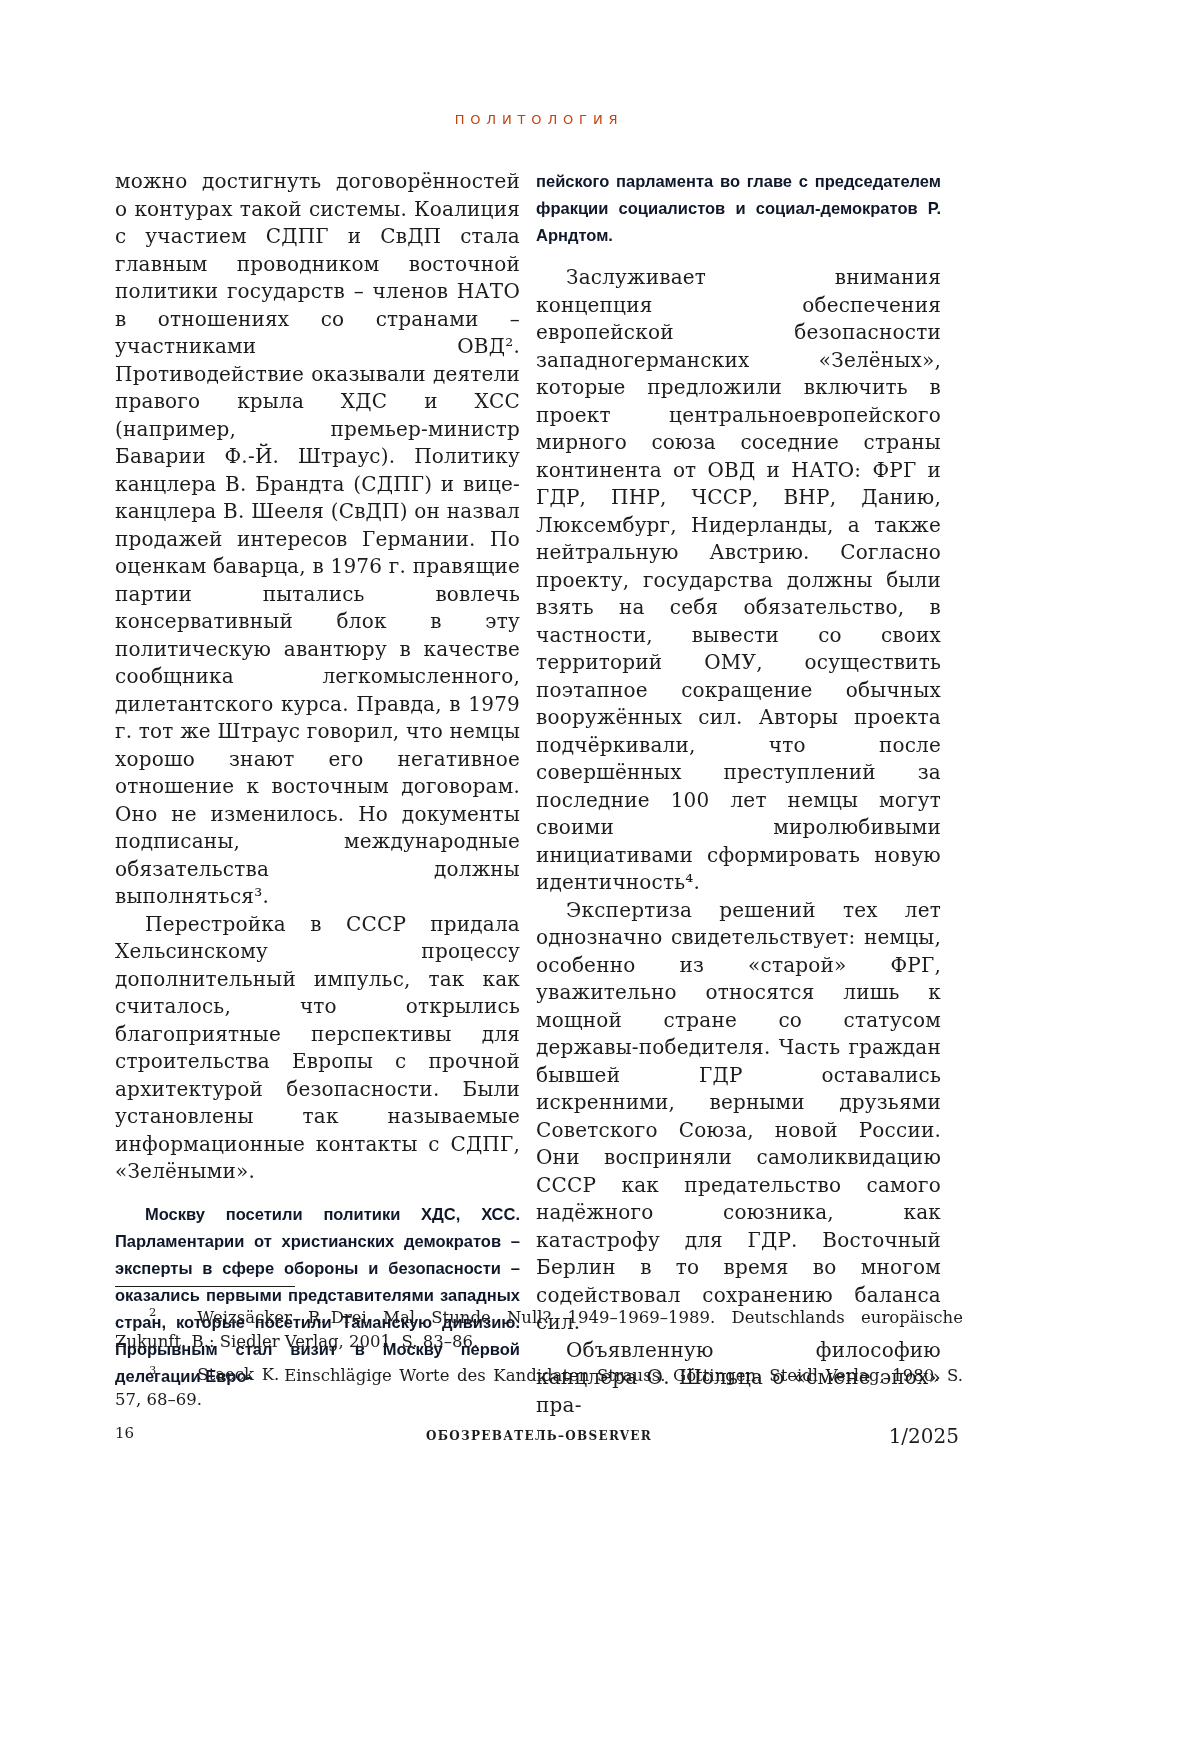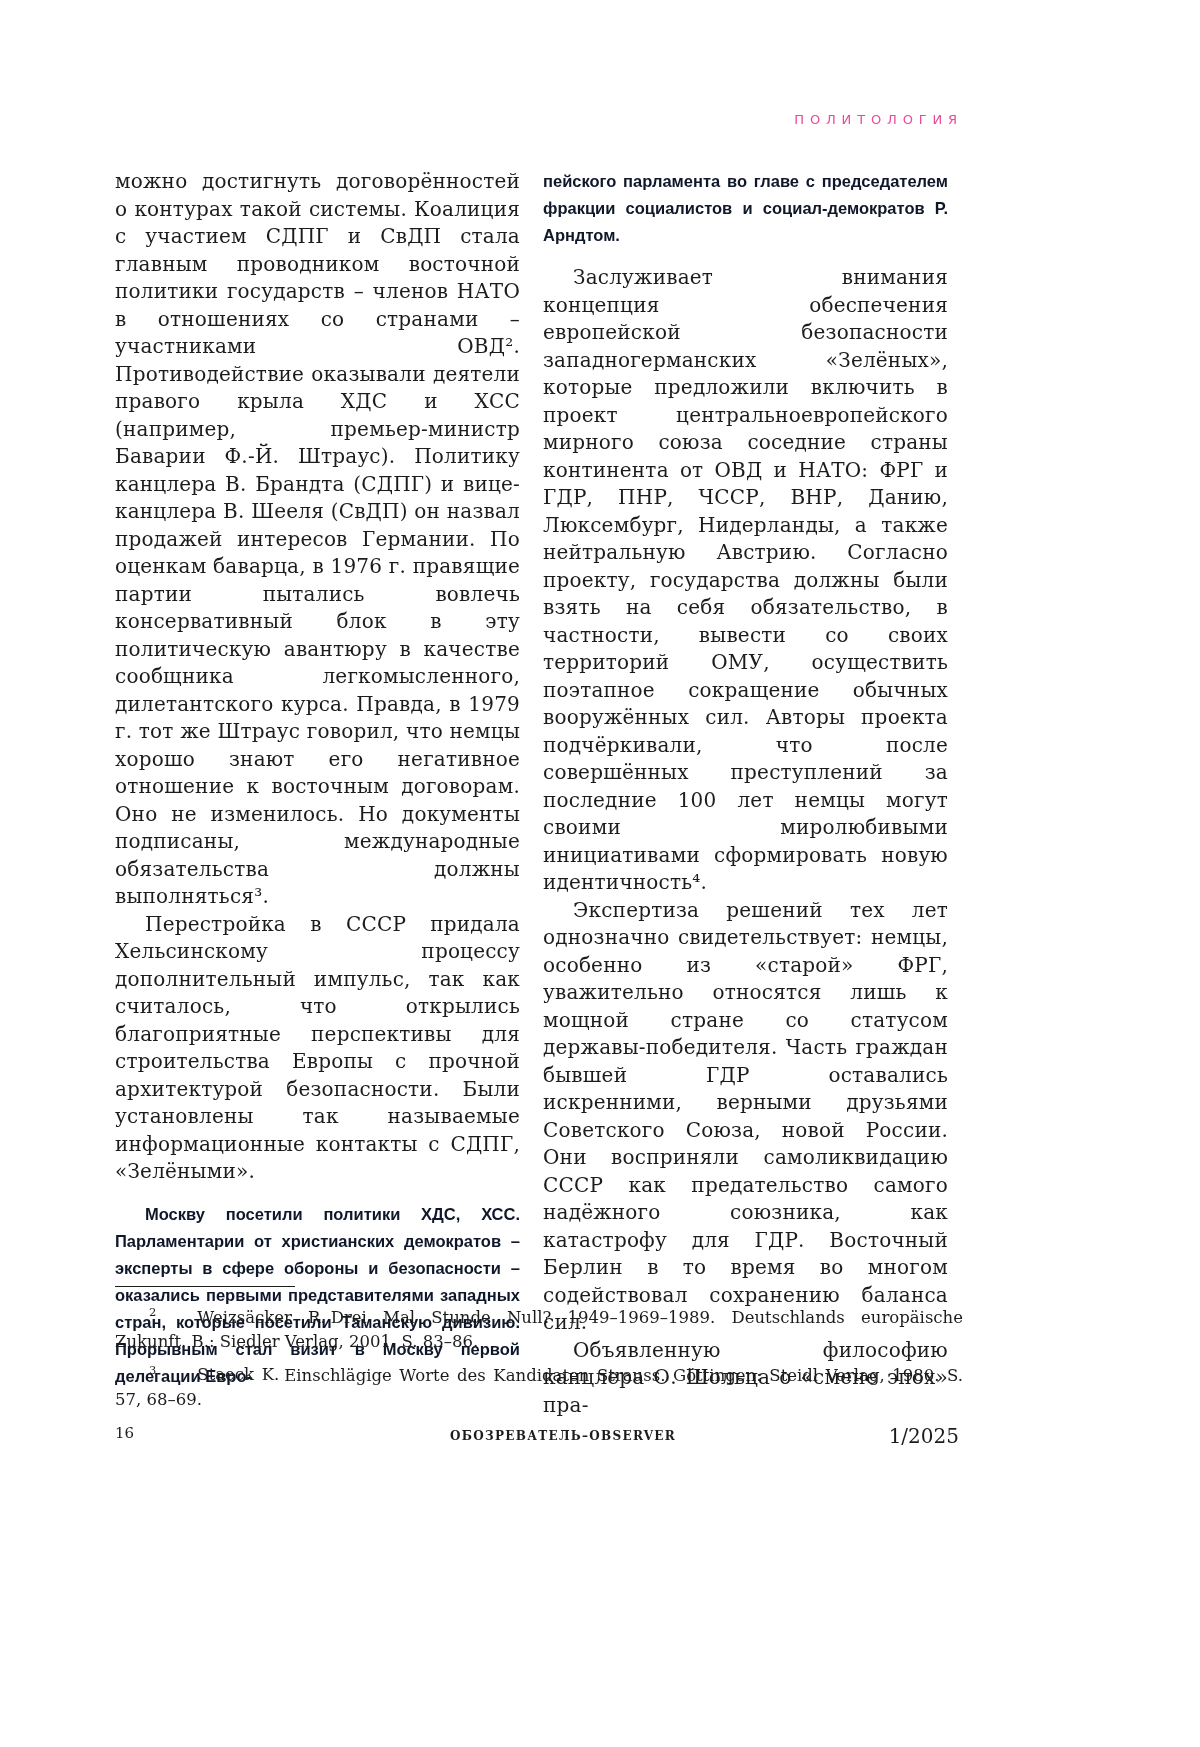--- a/index.html
+++ b/index.html
@@ -10,30 +10,30 @@
   body {
     font-family: "DejaVu Serif", serif;
     color: #1c1c1c;
     position: relative;
     overflow: hidden;
   }
   .page { position: absolute; inset: 0; background: #ffffff; }
 
   .running-head {
     position: absolute; top: 112px; left: 115px; width: 848px;
-    text-align: right;
+    text-align: center;
     font-family: "DejaVu Sans", sans-serif;
     font-size: 13px;
     letter-spacing: 0.45em;
-    color: #ec4899;
+    color: #c2410c;
   }
 
   .text-area {
     position: absolute; top: 168px; left: 115px; width: 848px;
-    display: flex; gap: 23px;
+    display: flex; gap: 16px;
   }
   .column { width: 405px; }
 
   p.body {
     font-size: 20px;
     line-height: 27.5px;
     text-align: justify;
     hyphens: auto; -webkit-hyphens: auto;
     letter-spacing: 0.01em;
   }
@@ -82,21 +82,20 @@
   }
   .page-num {
     position: absolute; left: 0; top: 0;
     font-size: 15px;
   }
   .journal {
     position: absolute; left: 50%; transform: translateX(-50%); top: 5px;
     font-size: 12px;
     font-weight: 700;
     letter-spacing: 1.3px;
-    margin-left: 24px;
   }
   .issue {
     position: absolute; right: 4px; top: 0;
     font-size: 20px;
   }
 </style>
 </head>
 <body>
 
 <div class="page">

